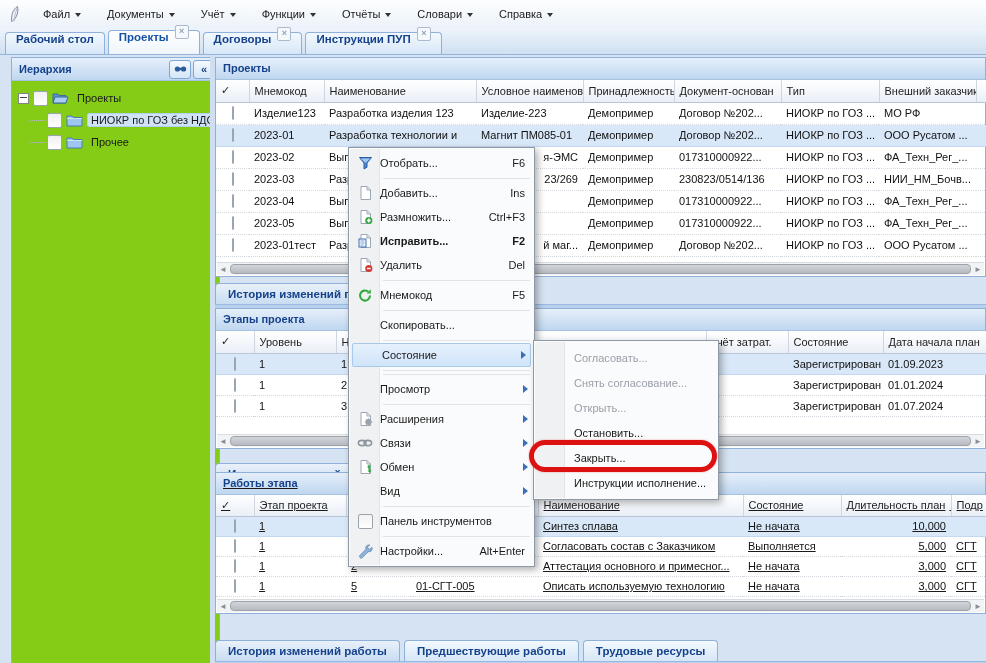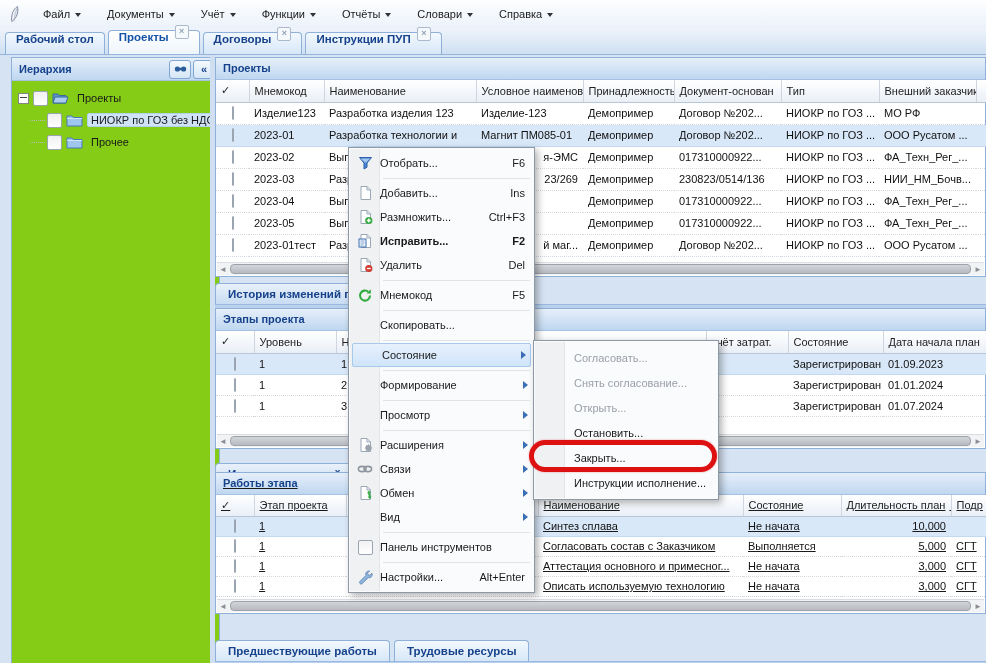--- a/index.html
+++ b/index.html
@@ -242,21 +242,21 @@
                   <th style="height: 22px;"><span>Тип</span></th>
                   <th style="height: 22px;"><span>Внешний заказчик</span></th>
                   <th style="height: 22px;"><span></span></th>
                 </tr>
               </thead>
               <tbody>
                 <tr>
                   <td class="cbcell" style="height: 22px;"><span class="row-cb"></span></td>
                   <td style="height: 22px;">Изделие123</td>
                   <td style="height: 22px;">Разработка изделия 123</td>
-                  <td style="height: 22px;">Изделие-123</td>
+                  <td style="height: 22px;">Изделие-223</td>
                   <td style="height: 22px;">Демопример</td>
                   <td style="height: 22px;">Договор №202...</td>
                   <td style="height: 22px;">НИОКР по ГОЗ ...</td>
                   <td style="height: 22px;">МО РФ</td>
                   <td style="height: 22px;"></td>
                 </tr>
                 <tr class="selected">
                   <td class="cbcell" style="height: 22px;"><span class="row-cb"></span></td>
                   <td style="height: 22px;">2023-01</td>
                   <td style="height: 22px;">Разработка технологии и</td>
@@ -475,20 +475,21 @@
             </table>
           </div>
         <div class="hscroll">
           <span class="hs-arrow">◄</span>
           <span class="hs-thumb"></span>
           <span class="hs-arrow">►</span>
         </div>
       </div>
 
       <div class="bottom-tabs" style="top:583px;height:23px;">
+          <div class="strip-tab active" style="max-width: 200px;">История изменений работы</div>
           <div class="strip-tab" style="max-width: 200px;">Предшествующие работы</div>
           <div class="strip-tab" style="max-width: 200px;">Трудовые ресурсы</div>
         </div>
       <div class="bluebar" style="top:606px;height:3px;"></div>
 
     </div>
   </div>
 
   <div class="context-menu">
       <div class="cm-item">
@@ -564,25 +565,20 @@
         <span class="cm-icon"></span>
         <span class="cm-label">Скопировать...</span>
       </div>
       <div class="cm-sep"></div>
       <div class="cm-item hover">
         <span class="cm-icon"></span>
         <span class="cm-label">Состояние</span>
         <span class="cm-arrow"></span>
       </div>
       <div class="cm-sep"></div>
-      <div class="cm-item">
-        <span class="cm-icon"></span>
-        <span class="cm-label">Формирование</span>
-        <span class="cm-arrow"></span>
-      </div>
       <div class="cm-sep"></div>
       <div class="cm-item">
         <span class="cm-icon"></span>
         <span class="cm-label">Просмотр</span>
         <span class="cm-arrow"></span>
       </div>
       <div class="cm-sep"></div>
       <div class="cm-item">
         <span class="cm-icon">
           <svg width="15" height="16" viewBox="0 0 15 16">

